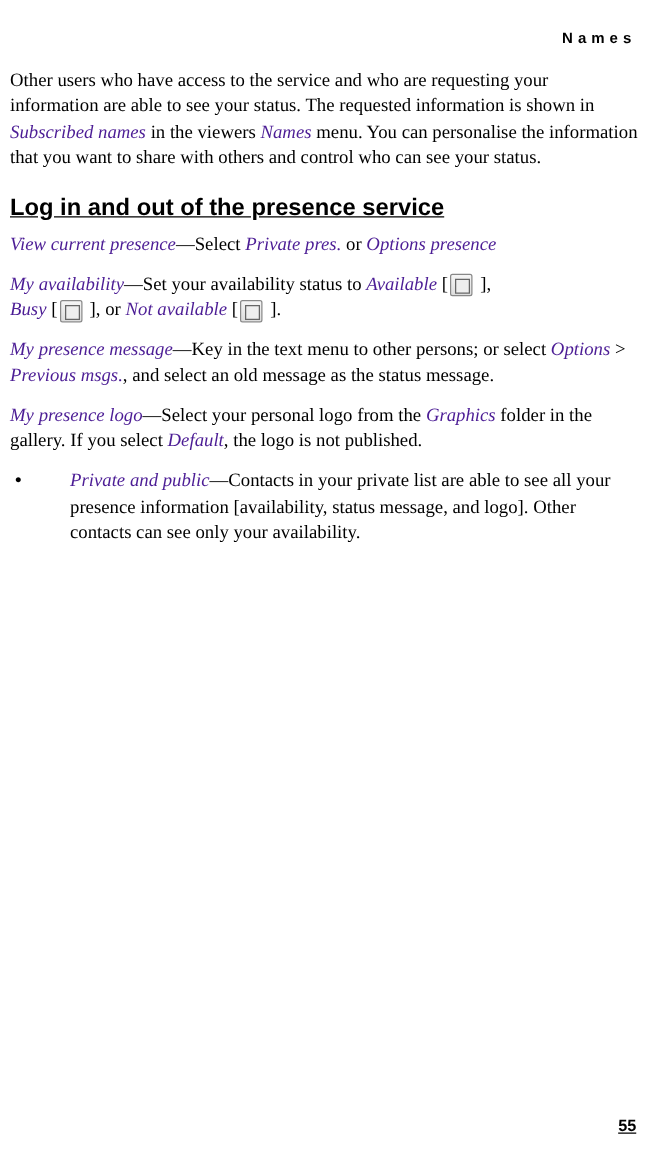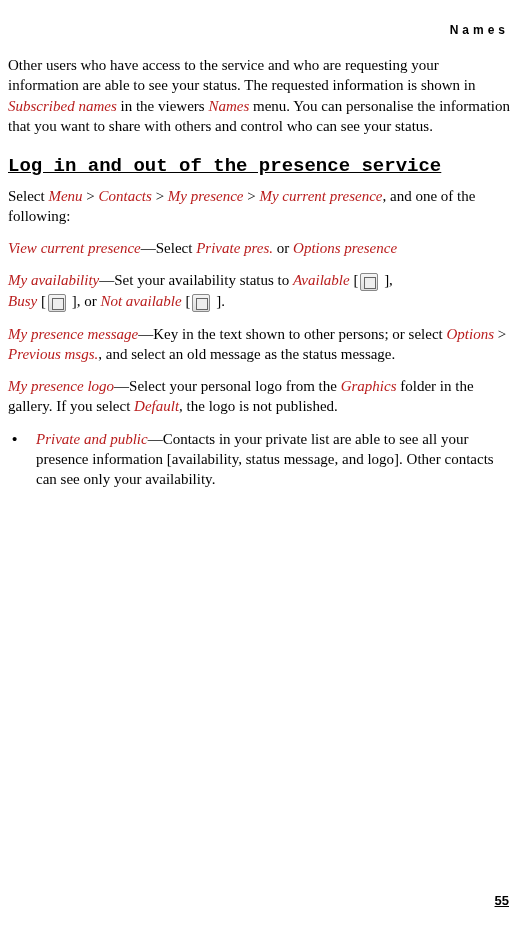--- a/index.html
+++ b/index.html
@@ -27,30 +27,30 @@
       font-size: 12px;
       font-family: Arial, sans-serif;
     }
     .content {
       margin-top: 35px;
     }
     p {
       margin-bottom: 12px;
     }
     .link {
-      color: #b91c1c;
+      color: #4c1d95;
       font-style: italic;
     }
     .heading {
       font-weight: bold;
       font-size: 19px;
       text-decoration: underline;
       margin-top: 18px;
       margin-bottom: 6px;
-      font-family: Liberation Mono, monospace;
+      font-family: Liberation Sans, sans-serif;
     }
     .icon-box {
       display: inline-block;
       width: 18px;
       height: 18px;
       border: 1px solid #888;
       border-radius: 2px;
       background: linear-gradient(to bottom, #f5f5f5, #ddd);
       vertical-align: middle;
       position: relative;
@@ -91,20 +91,21 @@
       margin-bottom: 10px;
       padding-left: 4px;
     }
     .bullet-mark {
       width: 24px;
       flex-shrink: 0;
       font-weight: bold;
     }
     .bullet-text {
       flex: 1;
+      margin-left: 20px;
     }
     .page-number {
       position: absolute;
       bottom: 15px;
       right: 10px;
       font-family: Arial, sans-serif;
       font-weight: bold;
       font-size: 13px;
       text-decoration: underline;
     }
@@ -119,34 +120,31 @@
   <p>
     <span>Other users who have access to the service and who are requesting your information are able to see your status. The requested information is shown in </span><span class="link">Subscribed names</span><span> in the viewers </span><span class="link">Names</span><span> menu. You can personalise the information that you want to share with others and control who can see your status.</span>
   </p>
 
 
 
   <div class="heading">Log in and out of the presence service</div>
 
 
 
-  <p>
-    <span>Select </span><span class="link">Menu</span><span> &gt; </span> <span class="link">Contacts</span><span> &gt; </span> <span class="link">My presence</span><span> &gt; </span><span class="link">My current presence</span><span>, and one of the following:</span>
-  </p>
 
   <p>
     <span class="link">View current presence</span><span>—Select </span><span class="link">Private pres.</span><span> or </span><span class="link">Options presence</span>
   </p>
 
   <p>
     <span class="link">My availability</span><span>—Set your availability status to </span><span class="link">Available</span><span> [</span><span class="icon-box icon-available"></span><span> ], </span><br><span class="link">Busy</span><span> [</span><span class="icon-box icon-busy"></span><span> ], or </span><span class="link">Not available</span><span> [</span><span class="icon-box icon-notavail"></span><span> ].</span>
   </p>
 
   <p>
-    <span class="link">My presence message</span><span>—Key in the text shown to other persons; or select </span><span class="link">Options</span><span> &gt; </span> <span class="link">Previous msgs.</span><span>, and select an old message as the status message.</span>
+    <span class="link">My presence message</span><span>—Key in the text menu to other persons; or select </span><span class="link">Options</span><span> &gt; </span> <span class="link">Previous msgs.</span><span>, and select an old message as the status message.</span>
   </p>
 
   <p>
     <span class="link">My presence logo</span><span>—Select your personal logo from the </span><span class="link">Graphics</span><span> folder in the gallery. If you select </span><span class="link">Default</span><span>, the logo is not published.</span>
   </p>
 
 
   <div class="bullet-item">
     <div class="bullet-mark">•</div>
     <div class="bullet-text">

